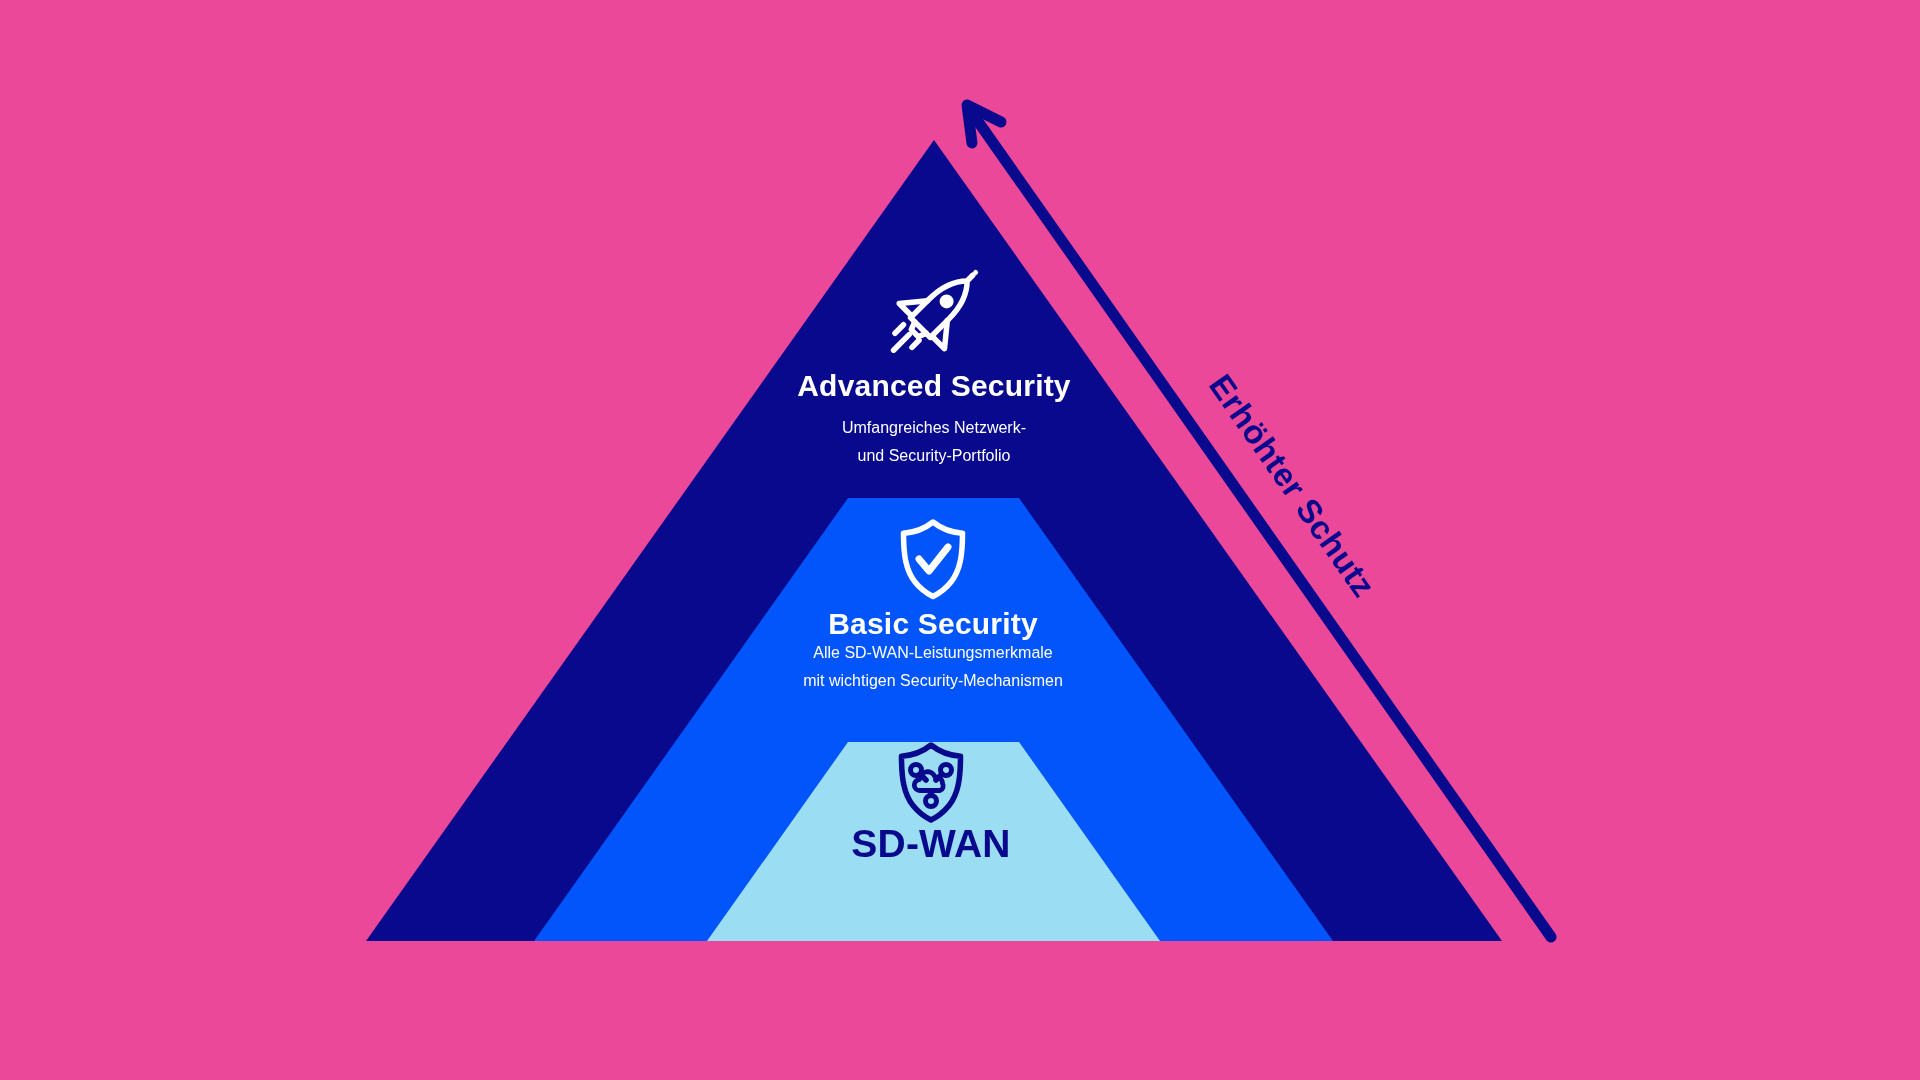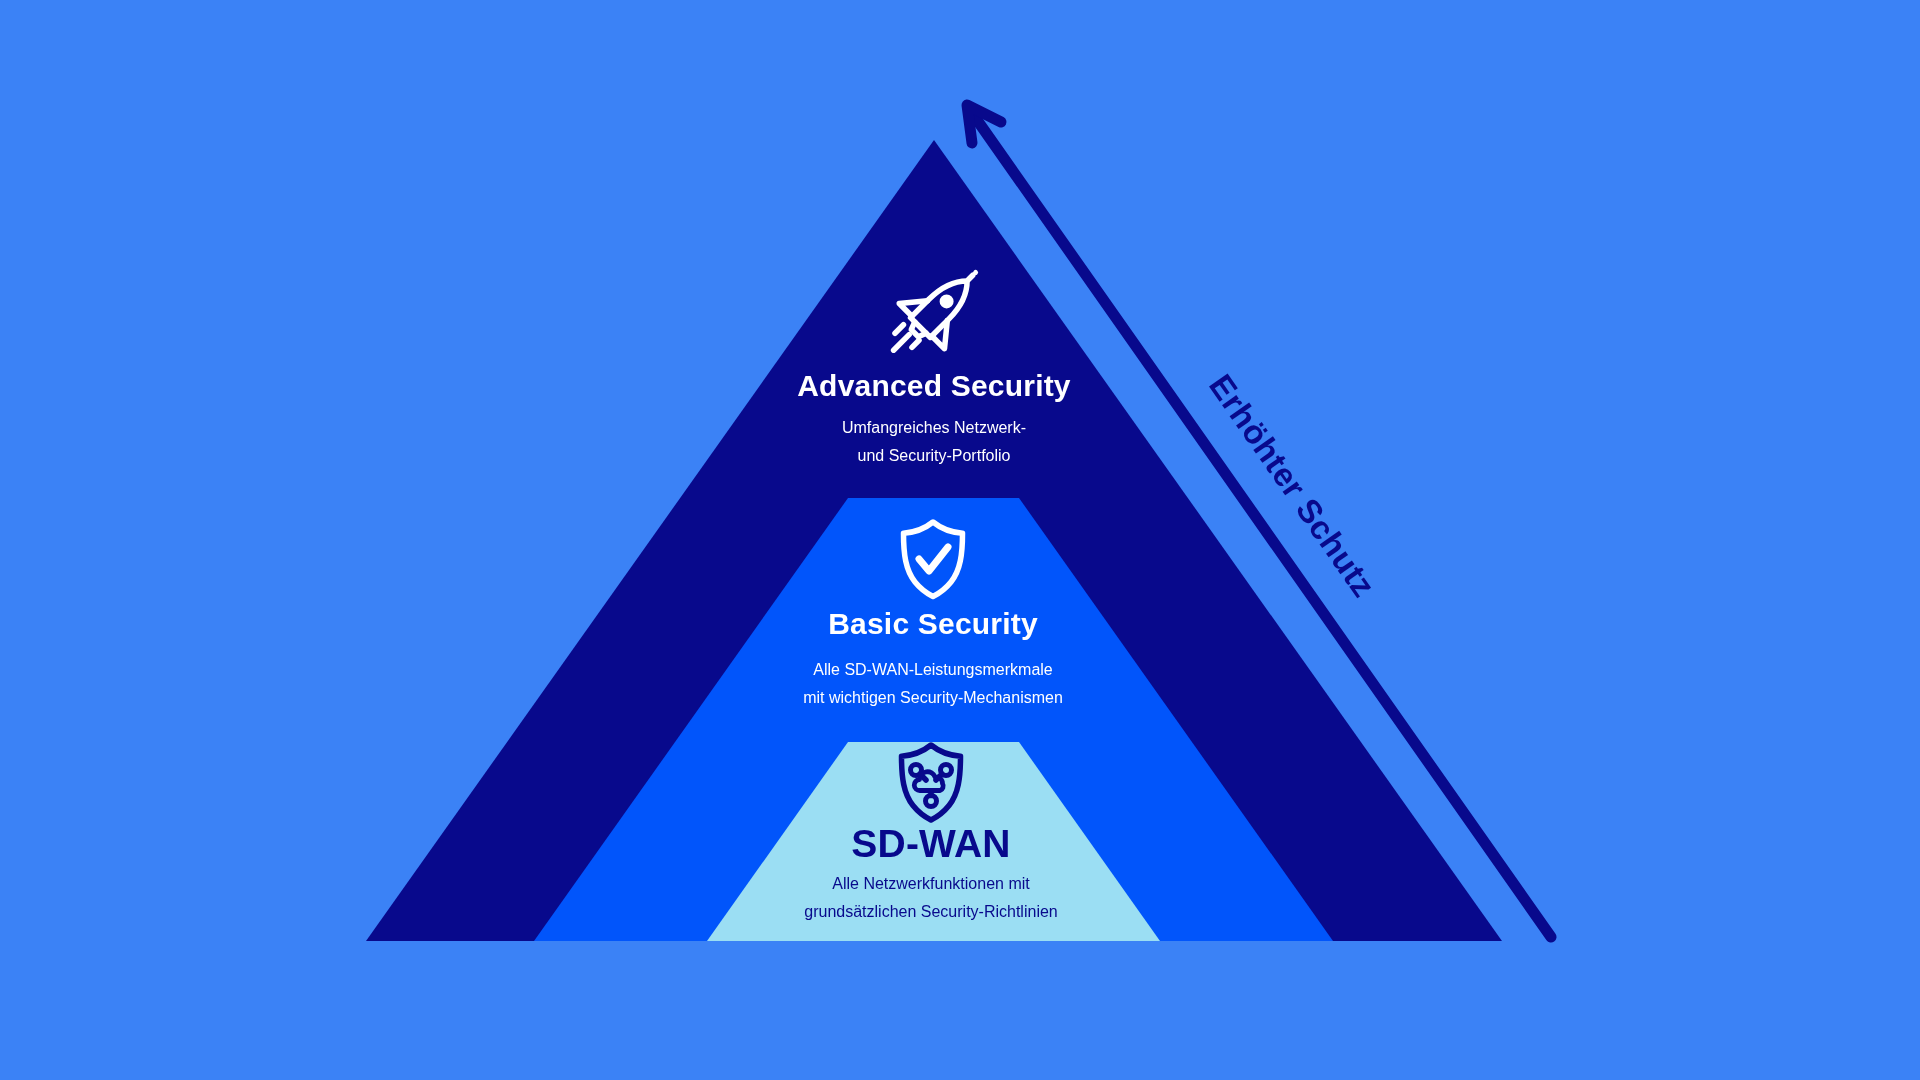--- a/index.html
+++ b/index.html
@@ -8,21 +8,21 @@
     width: 1920px;
     height: 1080px;
     background: #ffffff;
     overflow: hidden;
     font-family: "Liberation Sans", sans-serif;
   }
   .stage {
     position: relative;
     width: 1920px;
     height: 1080px;
-    background: #3b82f6;
+    background: #ec4899;
   }
   .stage svg.layer {
     position: absolute;
     left: 0;
     top: 0;
     width: 1920px;
     height: 1080px;
   }
   .txt {
     position: absolute;
@@ -103,22 +103,20 @@
       <line x1="0" y1="11.5" x2="0" y2="7"></line>
       <path d="M -11,6.5 A 5.5,5.5 0 0 1 -11.5,-4.5 A 8,8 0 0 1 4,-7 A 6.5,6.5 0 0 1 11.5,-0.5 A 4.8,4.8 0 0 1 9,6.5 Z" stroke-width="4.8"></path>
     </g>
   </svg>
 
   <div class="txt lvl-title" style="left:934px; top:370px;">Advanced Security</div>
   <div class="txt lvl-desc" style="left:934px; top:414px;">Umfangreiches Netzwerk-
 und Security-Portfolio</div>
 
   <div class="txt lvl-title" style="left:933px; top:608px;">Basic Security</div>
-  <div class="txt lvl-desc" style="left:933px; top:656px;">Alle SD-WAN-Leistungsmerkmale
+  <div class="txt lvl-desc" style="left:933px; top:639px;">Alle SD-WAN-Leistungsmerkmale
 mit wichtigen Security-Mechanismen</div>
 
   <div class="txt lvl-title navy-text" style="left:931px; top:828px; font-size:39px;">SD-WAN</div>
-  <div class="txt lvl-desc navy-text" style="left:931px; top:870px;">Alle Netzwerkfunktionen mit
-grundsätzlichen Security-Richtlinien</div>
 
   <div class="arrow-label">Erhöhter Schutz</div>
 
 </div>
 
 </body></html>

